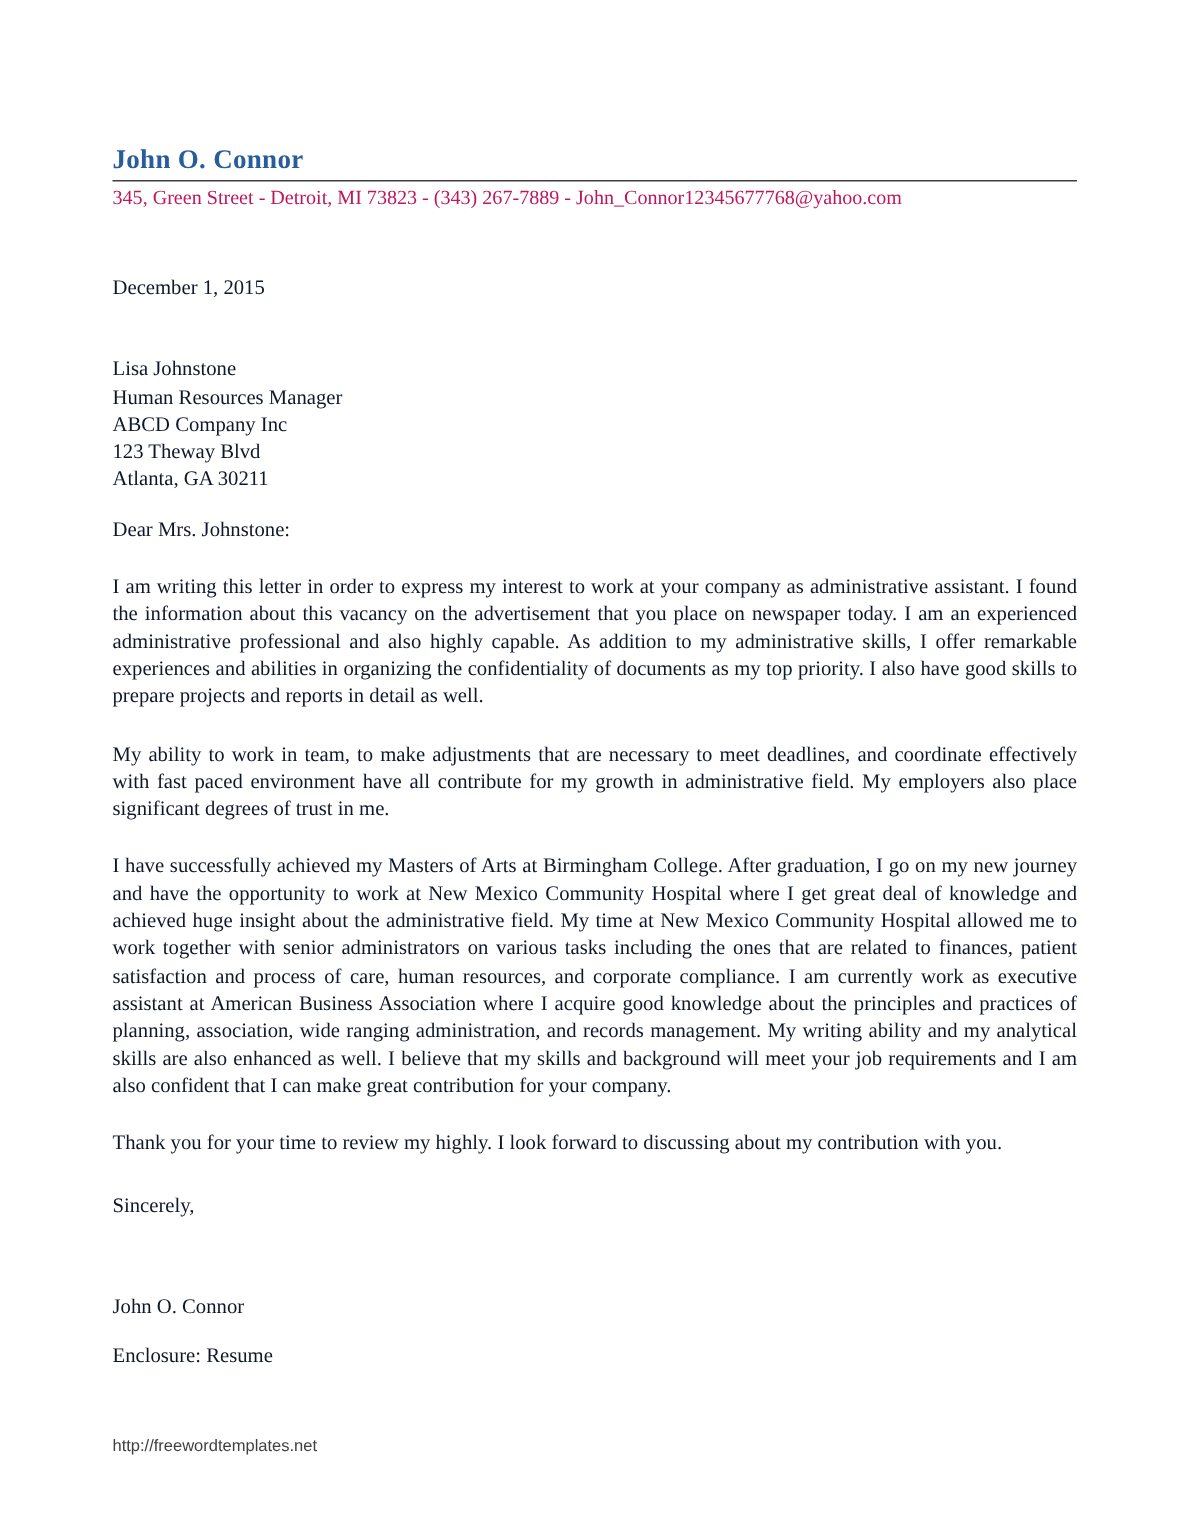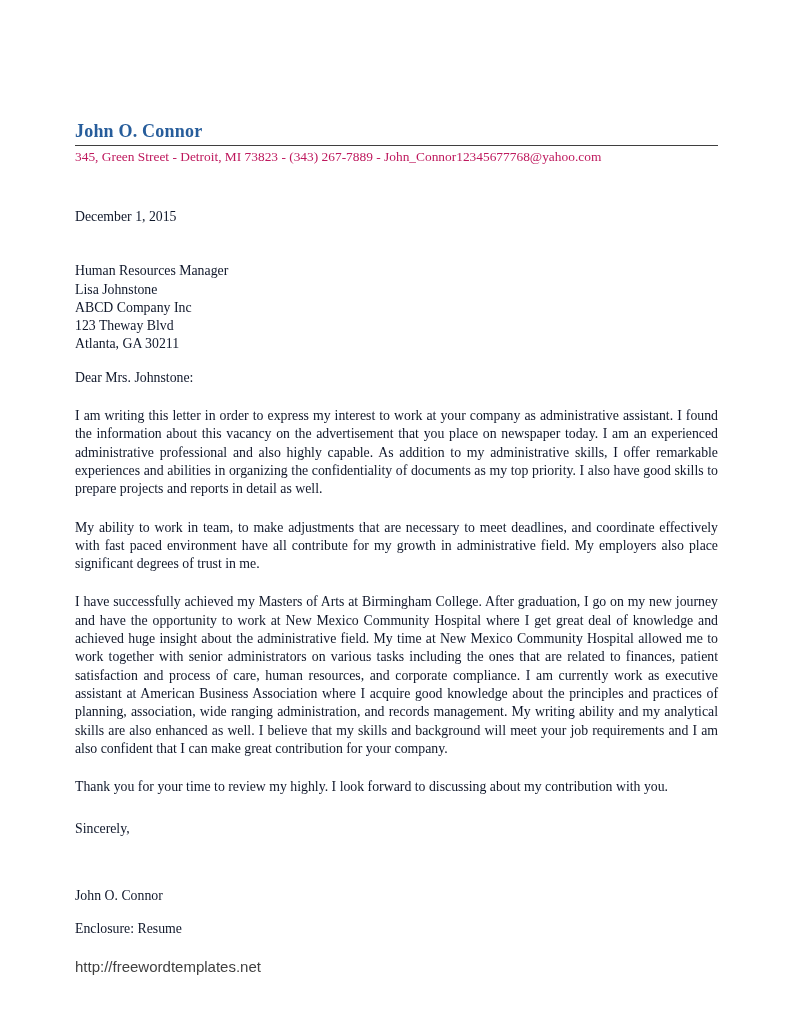--- a/index.html
+++ b/index.html
@@ -15,21 +15,21 @@
     color: #1a1a1a;
     overflow: hidden;
   }
   .page {
     position: absolute;
     top: 0;
     left: 0;
     width: 791px;
     height: 1024px;
     box-sizing: border-box;
-    padding: 120px 73px 0 75px;
+    padding: 95px 73px 0 75px;
   }
   
   .letter-head { margin: 0 0 0 0; }
   .sender-name {
     font-family: "Liberation Serif", serif;
     font-weight: bold;
     font-size: 18px;
     line-height: 22px;
     color: #275d9b;
     margin: 0;
@@ -64,42 +64,42 @@
   .para-gap { margin-top: 20px; }
   .closing { margin: 24px 0 0 0; }
   .signature { margin: 48px 0 0 0; }
   .enclosure { margin: 15px 0 0 0; }
   
   .page-footer {
     position: absolute;
     left: 75px;
     top: 958px;
     font-family: "Liberation Sans", sans-serif;
-    font-size: 15px;
+    font-size: 11px;
     color: #404040;
   }
 </style>
 </head>
 <body>
 
 <div class="page">
 
   <div class="letter-head">
     <h1 class="sender-name">John O. Connor</h1>
     <hr class="head-rule">
     <p class="contact-line">345, Green Street - Detroit, MI 73823 - (343) 267-7889 - John_Connor12345677768@yahoo.com</p>
   </div>
 
   <div class="letter-body">
 
     <p class="date-line">December 1, 2015</p>
 
     <div class="recipient-block">
+      <span>Lisa Johnstone</span>
       <span>Human Resources Manager</span>
-      <span>Lisa Johnstone</span>
       <span>ABCD Company Inc</span>
       <span>123 Theway Blvd</span>
       <span>Atlanta, GA 30211</span>
     </div>
 
     <p class="salutation">Dear Mrs. Johnstone:</p>
 
     <p class="body-para para-gap">I am writing this letter in order to express my interest to work at your company as administrative assistant. I found the information about this vacancy on the advertisement that you place on newspaper today. I am an experienced administrative professional and also highly capable. As addition to my administrative skills, I offer remarkable experiences and abilities in organizing the confidentiality of documents as my top priority. I also have good skills to prepare projects and reports in detail as well.</p>
 
     <p class="body-para para-gap">My ability to work in team, to make adjustments that are necessary to meet deadlines, and coordinate effectively with fast paced environment have all contribute for my growth in administrative field. My employers also place significant degrees of trust in me.</p>

